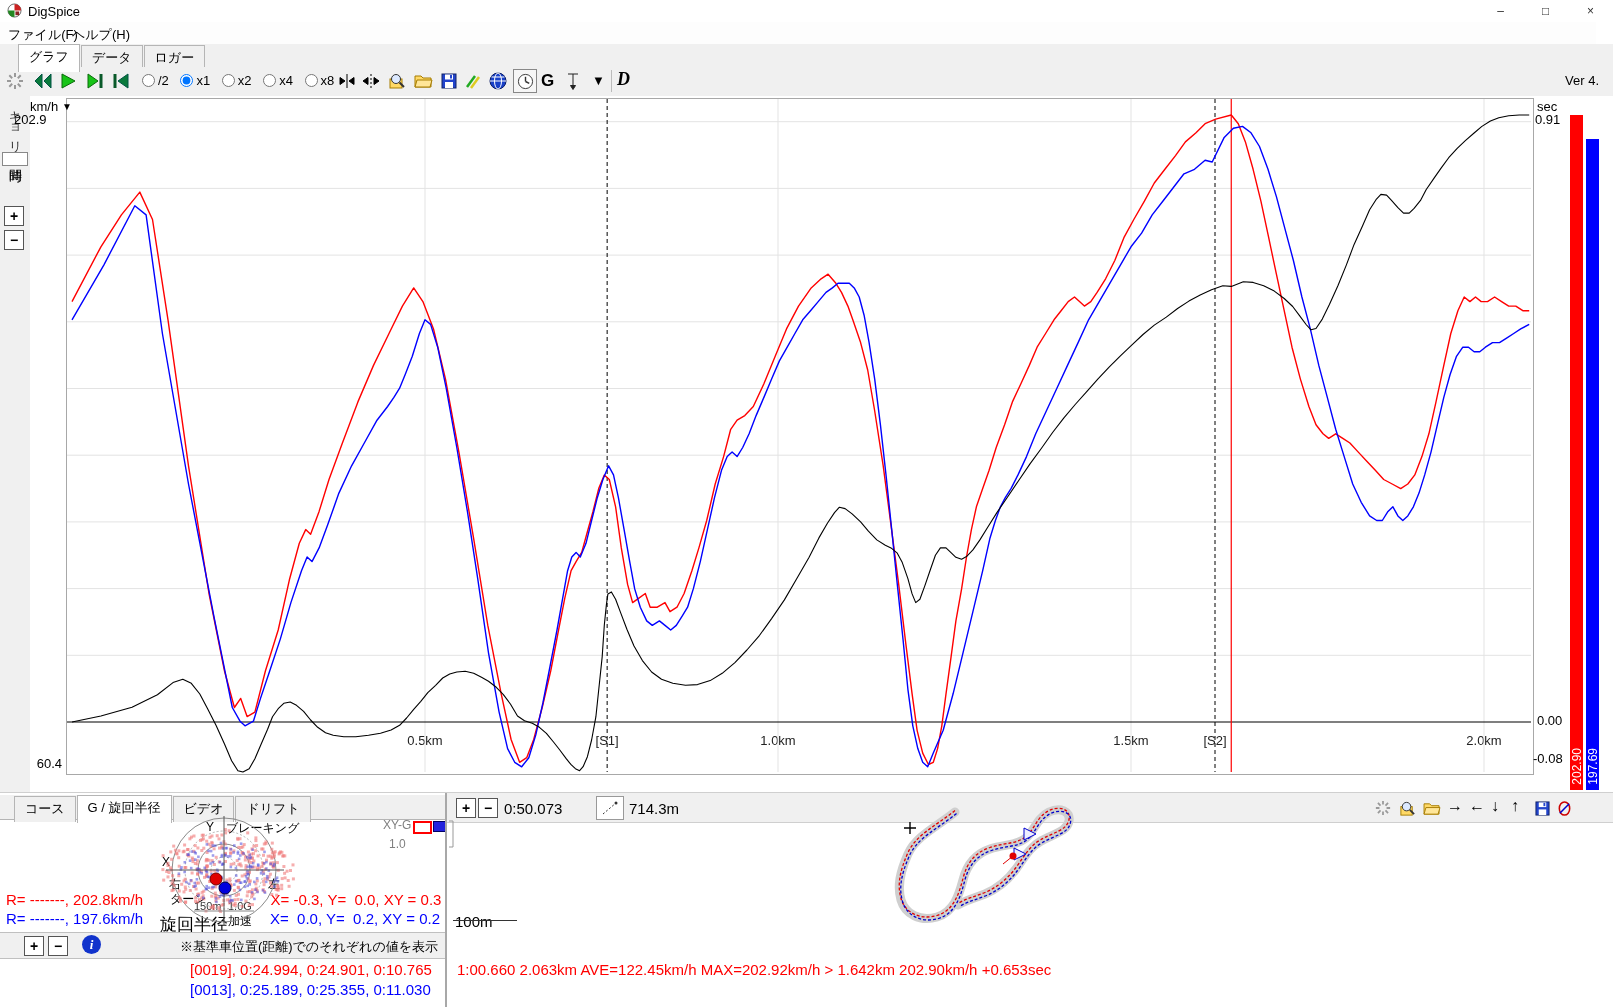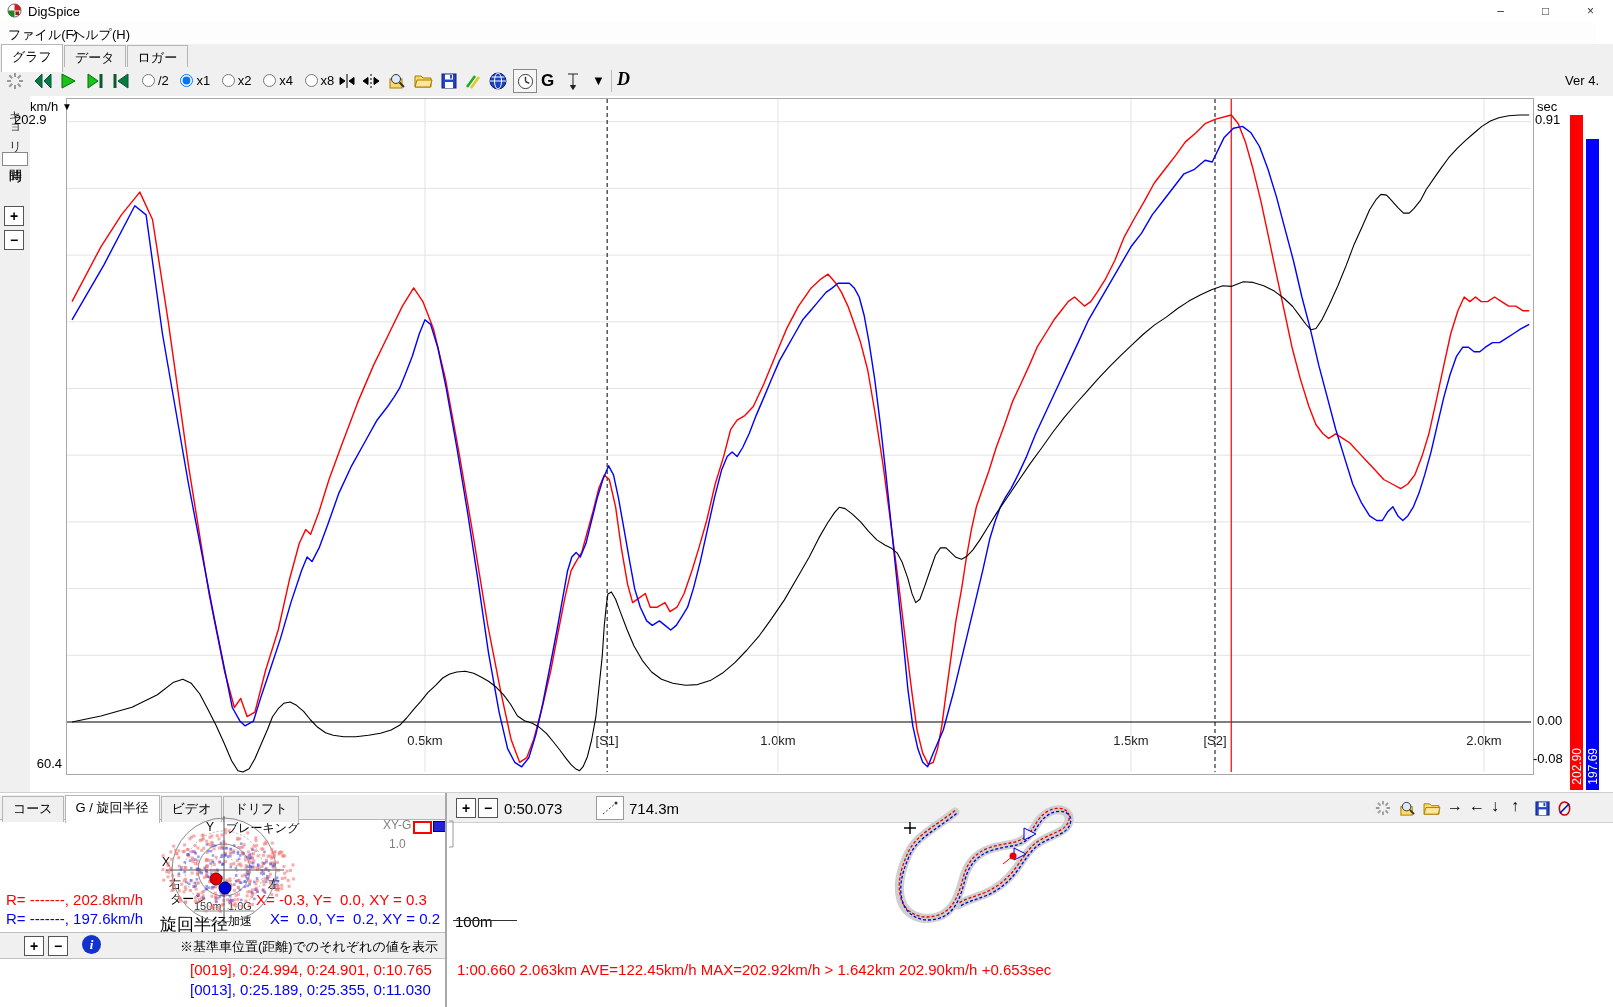--- a/index.html
+++ b/index.html
@@ -50,21 +50,21 @@
       <span>×</span>
     </div>
 </div>
 
 <div class="abs" style="left:0;top:22px;width:1596px;height:22px;background:#fdfdfd">
   <span class="abs" style="left:8px;top:4px">ファイル(F)</span>
   <span class="abs" style="left:72px;top:4px">ヘルプ(H)</span>
 </div>
 
 <div class="abs tabstrip" style="left:0;top:44px;width:1613px;height:23px">
-  <span class="tab active" style="margin-left:1px">グラフ</span><span class="tab">データ</span><span class="tab">ロガー</span>
+  <span class="tab active" style="margin-left:18px">グラフ</span><span class="tab">データ</span><span class="tab">ロガー</span>
 </div>
 
 <div class="abs" style="left:0;top:67px;width:1613px;height:29px;background:#f0f0f0;border-bottom:1px solid #cfcfcf">
   <span class="abs tbtn icon" style="left:4px;top:3px">
     <svg width="18" height="18" viewBox="0 0 18 18" stroke="#999" stroke-width="2">
         <path d="M9 1v4M9 13v4M1 9h4M13 9h4M3.3 3.3l2.9 2.9M11.8 11.8l2.9 2.9M14.7 3.3l-2.9 2.9M6.2 11.8l-2.9 2.9"></path>
       </svg>
     </span>
   <span class="abs tbtn icon" style="left:32px;top:3px">
     <svg width="20" height="16" viewBox="0 0 20 16">
@@ -220,41 +220,41 @@
     <span class="xtick" style="left: 748px;">1.0km</span>
     <span class="xtick" style="left: 1101px;">1.5km</span>
     <span class="xtick" style="left: 1185.01px;">[S2]</span>
     <span class="xtick" style="left: 1454px;">2.0km</span>
   </div>
 
 <div class="abs" style="left:0;top:792px;width:1613px;height:1px;background:#cfcfcf"></div>
 
 <div class="abs" style="left:0;top:793px;width:445px;height:214px;background:#fff">
   <div class="tabstrip" style="position:absolute;left:0;top:2px;width:445px;height:24px">
-    <span class="tab" style="margin-left:2px">コース</span><span class="tab active">G / 旋回半径</span><span class="tab">ビデオ</span><span class="tab">ドリフト</span>
+    <span class="tab" style="margin-left:14px">コース</span><span class="tab active">G / 旋回半径</span><span class="tab">ビデオ</span><span class="tab">ドリフト</span>
   </div>
 </div>
 
 <span class="abs" style="left:206px;top:820px;font-size:12px">Y</span>
 <span class="abs" style="left:226px;top:820px;font-size:12px">ブレーキング</span>
 <span class="abs" style="left:162px;top:855px;font-size:12px">X</span>
 <span class="abs" style="left:169px;top:876px;font-size:12px">右</span>
 <span class="abs" style="left:170px;top:891px;font-size:12px">ターン</span>
 <span class="abs" style="left:268px;top:876px;font-size:12px">左</span>
 <span class="abs" style="left:194px;top:900px;font-size:11px;color:#333">150m</span>
 <span class="abs" style="left:228px;top:900px;font-size:11px;color:#333">1.0G</span>
 <span class="abs" style="left:160px;top:913px;font-size:17px">旋回半径</span>
 <span class="abs" style="left:228px;top:913px;font-size:12px">加速</span>
 <span class="abs graytxt" style="left:383px;top:818px;font-size:12px">XY-G</span>
 <span class="abs" style="left:413px;top:821px;width:15px;height:9px;border:2px solid #ff0000;background:#fff"></span>
 <span class="abs" style="left:433px;top:821px;width:15px;height:9px;background:#2222dd;border:1px solid #000066"></span>
 <span class="abs graytxt" style="left:389px;top:837px;font-size:12px">1.0</span>
 
 <span class="abs redtxt hdr15" style="left:6px;top:891px">R= -------, 202.8km/h</span>
-<span class="abs redtxt hdr15 pre" style="left:256px;top:891px;width:200px;text-align:left">X= -0.3, Y=  0.0, XY = 0.3</span>
+<span class="abs redtxt hdr15 pre" style="left:256px;top:891px;width:200px;text-align:center">X= -0.3, Y=  0.0, XY = 0.3</span>
 <span class="abs bluetxt hdr15" style="left:6px;top:910px">R= -------, 197.6km/h</span>
 <span class="abs bluetxt hdr15 pre" style="left:240px;top:910px;width:200px;text-align:right">X=  0.0, Y=  0.2, XY = 0.2</span>
 
 <div class="abs" style="left:0;top:932px;width:445px;height:25px;background:#f0f0f0;border-top:1px solid #c0c0c0;border-bottom:1px solid #c0c0c0">
   <div class="sqbtn abs" style="left:24px;top:3px">
       <span>+</span>
     </div>
   <div class="sqbtn abs" style="left:48px;top:3px">
       <span>−</span>
     </div>

